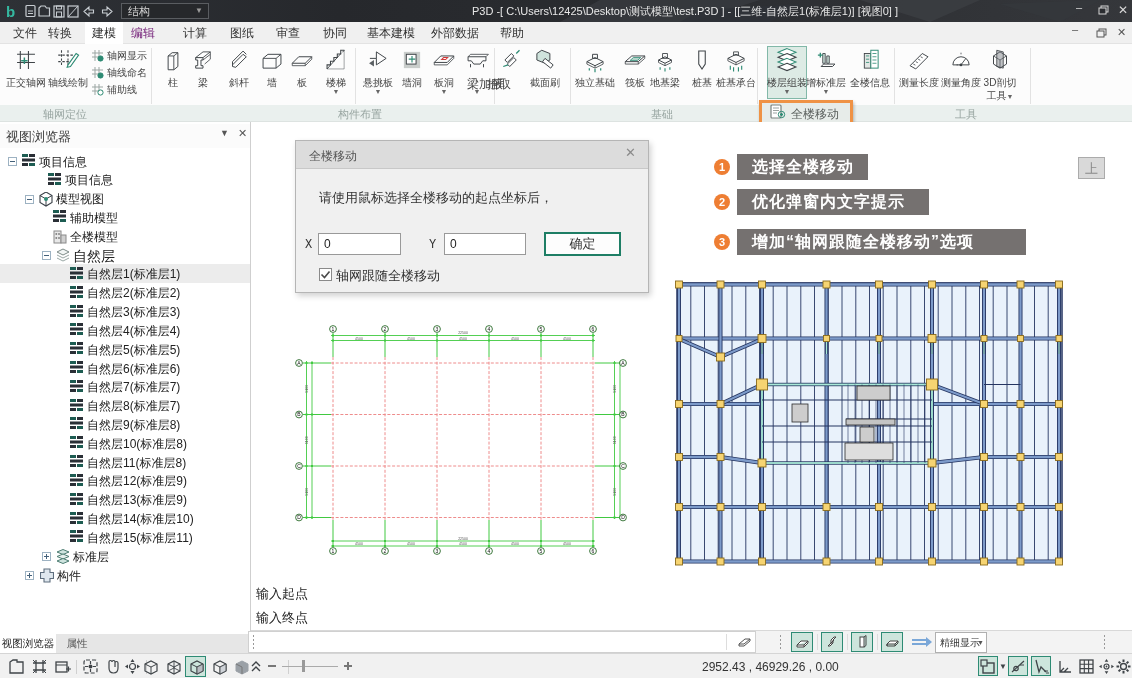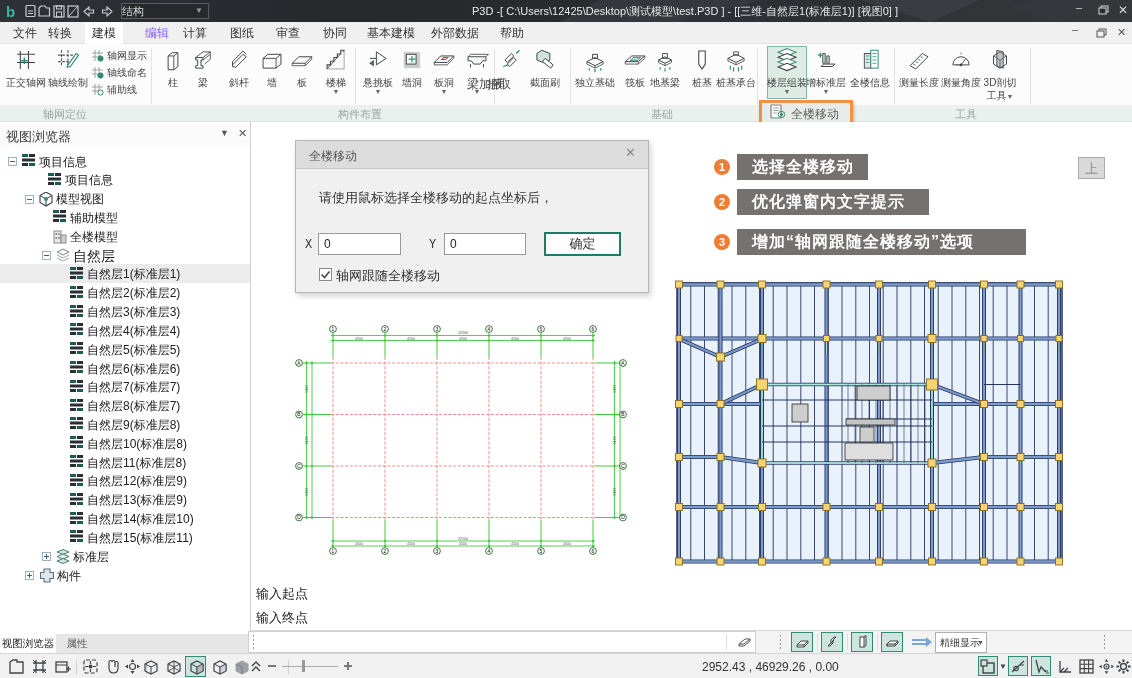--- a/index.html
+++ b/index.html
@@ -58,34 +58,34 @@
       <path d="M24 8 h5 M24 10.5 h5" stroke="#c8cdd2" stroke-width="1"></path>
 <path d="M35 5 l2 -2 h4 l1.5 2 h3 v8 h-10.5 z" fill="none" stroke="#c8cdd2" stroke-width="1.2"></path>
 <rect x="50" y="3" width="10" height="11" fill="none" stroke="#c8cdd2" stroke-width="1.2"></rect>
       <rect x="52.5" y="9" width="5" height="5" fill="none" stroke="#c8cdd2" stroke-width="1"></rect>
       <rect x="52.5" y="3" width="5" height="3" fill="none" stroke="#c8cdd2" stroke-width="1"></rect>
 <rect x="64" y="3" width="10" height="11" fill="none" stroke="#c8cdd2" stroke-width="1.2"></rect>
       <path d="M64 14 l10 -11" stroke="#c8cdd2" stroke-width="1"></path>
 <path d="M80 8.5 l5 -4.5 v3 h4.5 v3 h-4.5 v3 z" fill="none" stroke="#c8cdd2" stroke-width="1.1"></path>
 <path d="M108 8.5 l-5 -4.5 v3 h-4.5 v3 h4.5 v3 z" fill="none" stroke="#c8cdd2" stroke-width="1.1"></path>
 </svg>
-<div class="abs" style="left:121px;top:3px;width:88px;height:16px;background:#26282b;border:1px solid #5a5d61;color:#d8d8d8;font-size:11px;line-height:14px;">结构<span style="position:absolute;right:5px;top:0;color:#9a9a9a;font-size:8px;">▼</span></div>
+<div class="abs" style="left:121px;top:3px;width:88px;height:16px;background:#26282b;border:1px solid #5a5d61;color:#d8d8d8;font-size:11px;line-height:14px;padding-left:6px;">结构<span style="position:absolute;right:5px;top:0;color:#9a9a9a;font-size:8px;">▼</span></div>
 <div class="abs" style="left:456px;top:4px;color:#e8e8e8;font-size:11px;white-space:nowrap;padding-left:16px;">P3D -[ C:\Users\12425\Desktop\测试模型\test.P3D ] - [[三维-自然层1(标准层1)]  [视图0]  ]</div>
 <div class="abs" style="left:1076px;top:1px;color:#d8d8d8;font-size:11px;letter-spacing:9px;">–</div>
 <svg class="abs" style="left:1098px;top:5px" width="12" height="10">
       <rect x="3" y="1" width="7" height="6" fill="none" stroke="#d8d8d8"></rect>
       <rect x="1" y="3" width="7" height="6" fill="#2b2d31" stroke="#d8d8d8"></rect>
     </svg>
 <div class="abs" style="left:1118px;top:3px;color:#d8d8d8;font-size:12px;">✕</div>
 </div>
 <div class="abs" style="left:0;top:22px;width:1132px;height:22px;background:#f0f0f0;border-bottom:1px solid #e3e3e3;">
 <div class="abs" style="left:6px;top:0;width:38px;height:22px;color:#333;font-size:12px;text-align:center;line-height:22px;">文件</div>
 <div class="abs" style="left:41px;top:0;width:38px;height:22px;color:#333;font-size:12px;text-align:center;line-height:22px;">转换</div>
 <div class="abs" style="left:85px;top:0;width:38px;height:22px;background:#fff;color:#333;font-size:12px;text-align:center;line-height:22px;">建模</div>
-<div class="abs" style="left:131px;top:0;width:38px;height:14px;color:#8b5cf6;font-size:12px;text-align:right;line-height:22px;">编辑</div>
+<div class="abs" style="left:131px;top:0;width:38px;height:14px;color:#701a75;font-size:12px;text-align:left;line-height:22px;">编辑</div>
 <div class="abs" style="left:176px;top:0;width:38px;height:22px;color:#333;font-size:12px;text-align:center;line-height:22px;">计算</div>
 <div class="abs" style="left:223px;top:0;width:38px;height:22px;color:#333;font-size:12px;text-align:center;line-height:22px;">图纸</div>
 <div class="abs" style="left:269px;top:0;width:38px;height:22px;color:#333;font-size:12px;text-align:center;line-height:22px;">审查</div>
 <div class="abs" style="left:316px;top:0;width:38px;height:22px;color:#333;font-size:12px;text-align:center;line-height:22px;">协同</div>
 <div class="abs" style="left:360px;top:0;width:62px;height:22px;color:#333;font-size:12px;text-align:center;line-height:22px;">基本建模</div>
 <div class="abs" style="left:424px;top:0;width:62px;height:22px;color:#333;font-size:12px;text-align:center;line-height:22px;">外部数据</div>
 <div class="abs" style="left:493px;top:0;width:38px;height:22px;color:#333;font-size:12px;text-align:center;line-height:22px;">帮助</div>
 <div class="abs" style="left:1072px;top:1px;color:#555;font-size:11px;letter-spacing:9px;">–</div>
 <svg class="abs" style="left:1096px;top:6px" width="12" height="10">
       <rect x="3" y="1" width="7" height="6" fill="none" stroke="#555"></rect>

